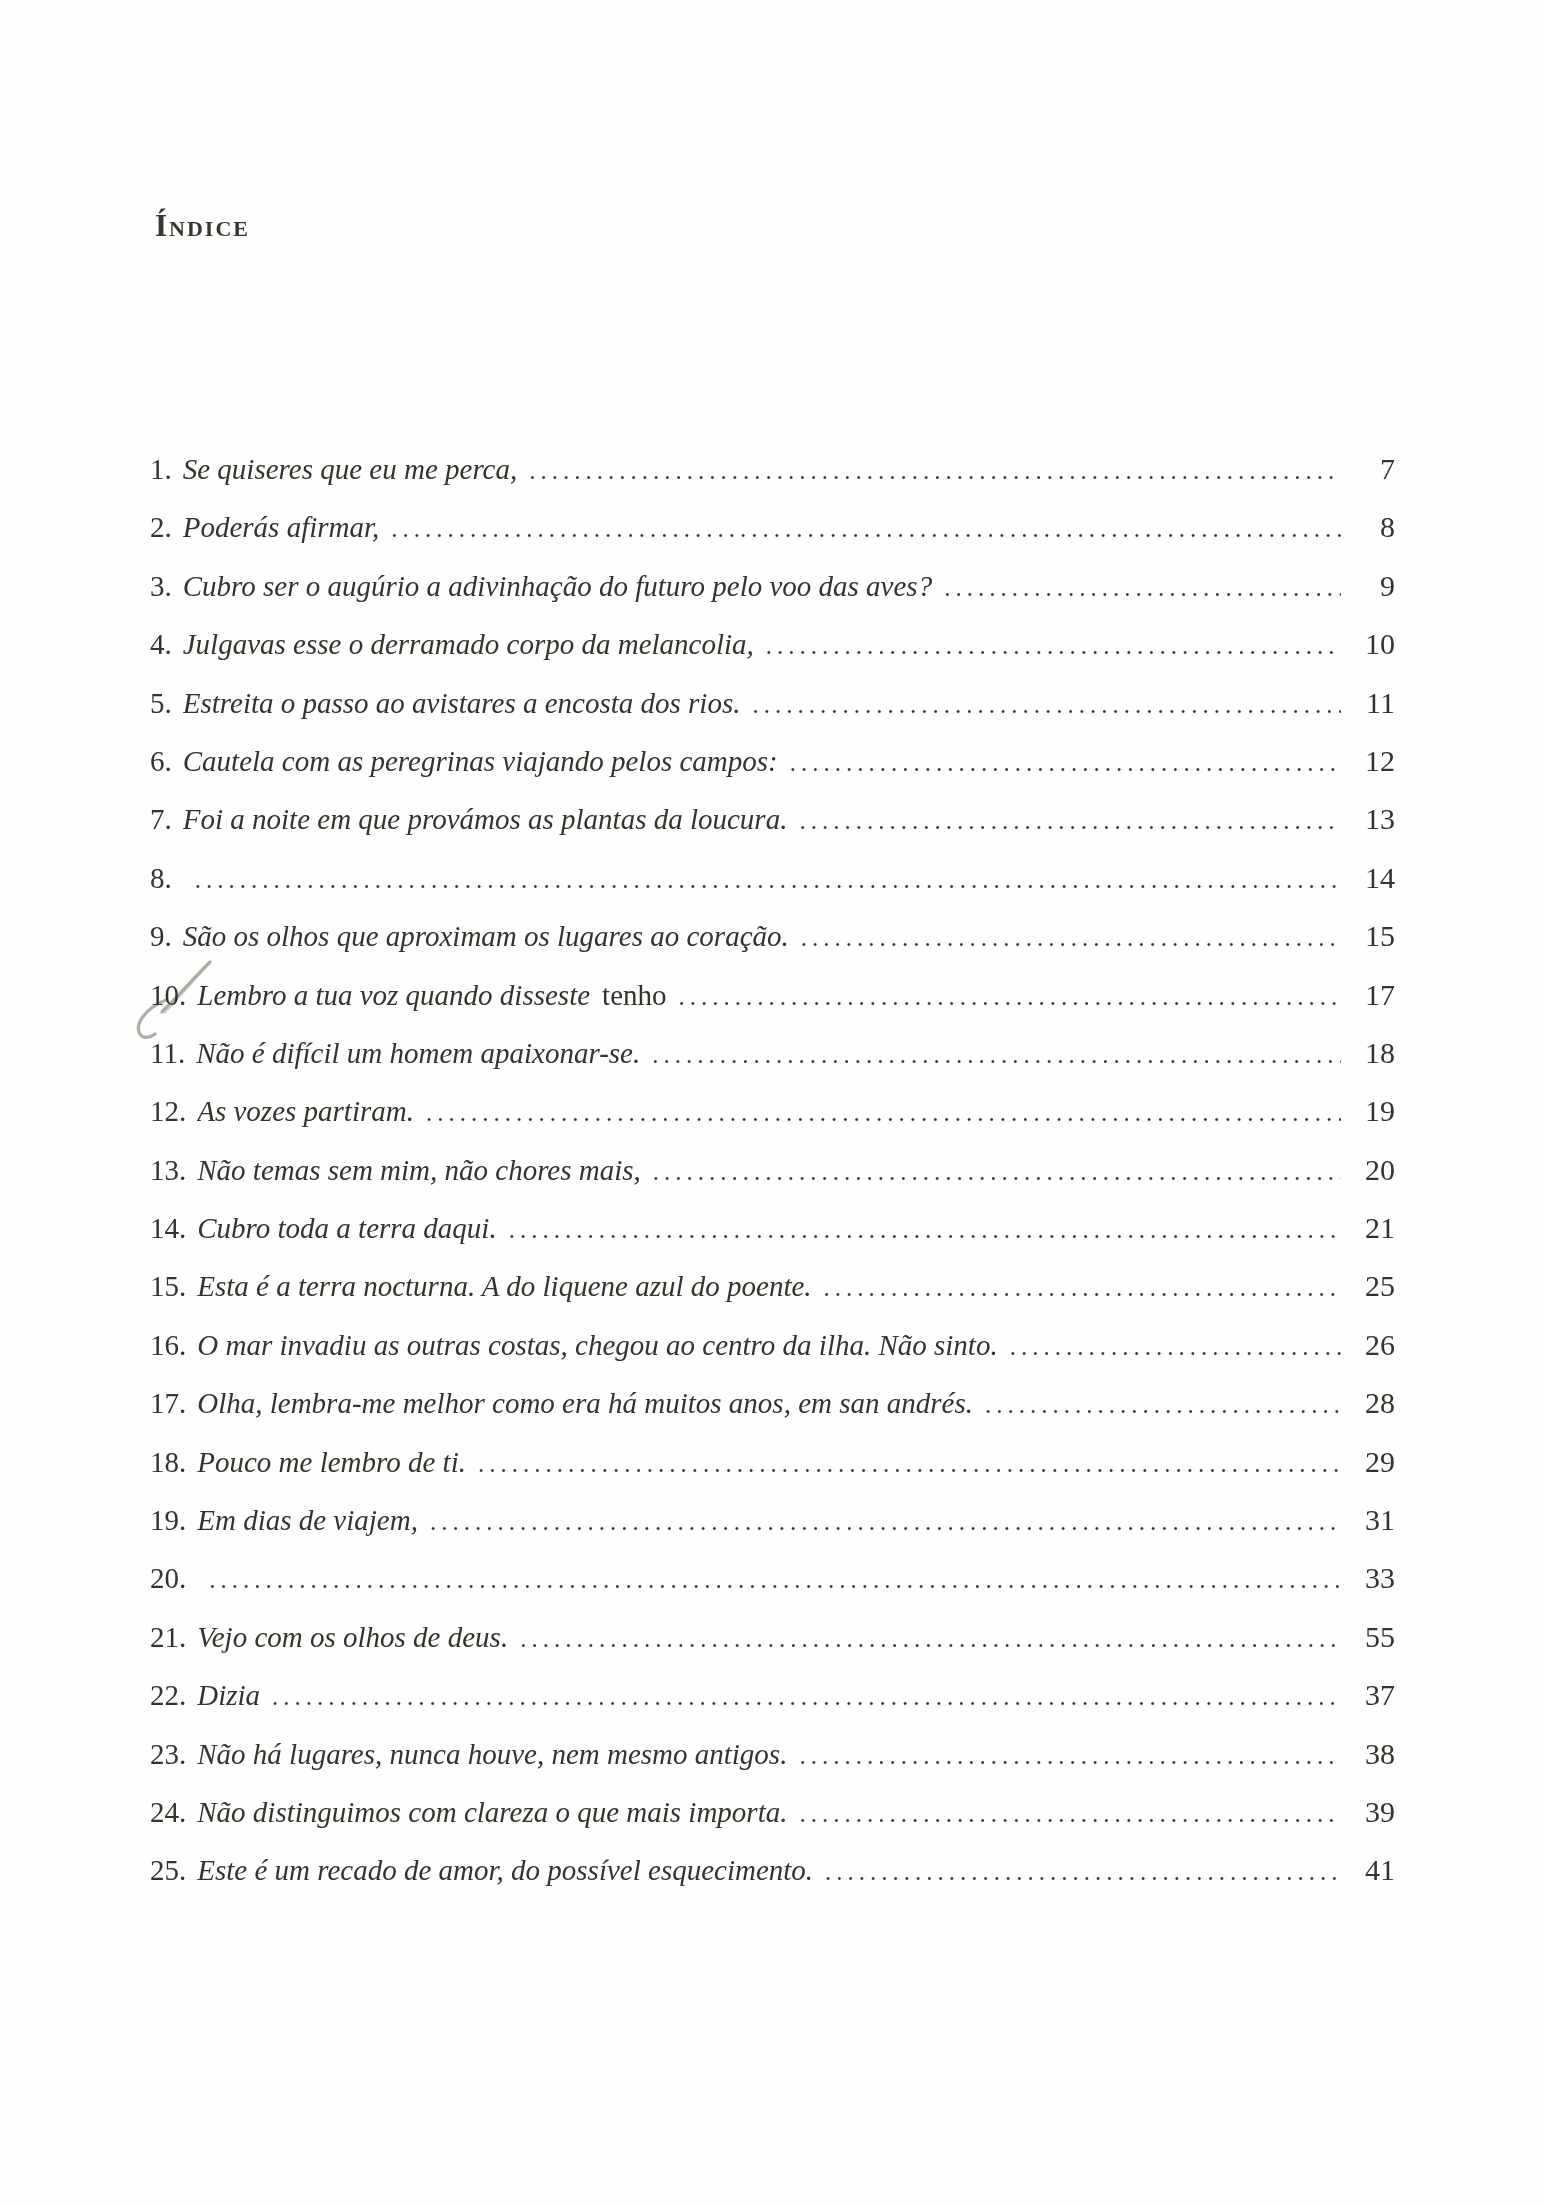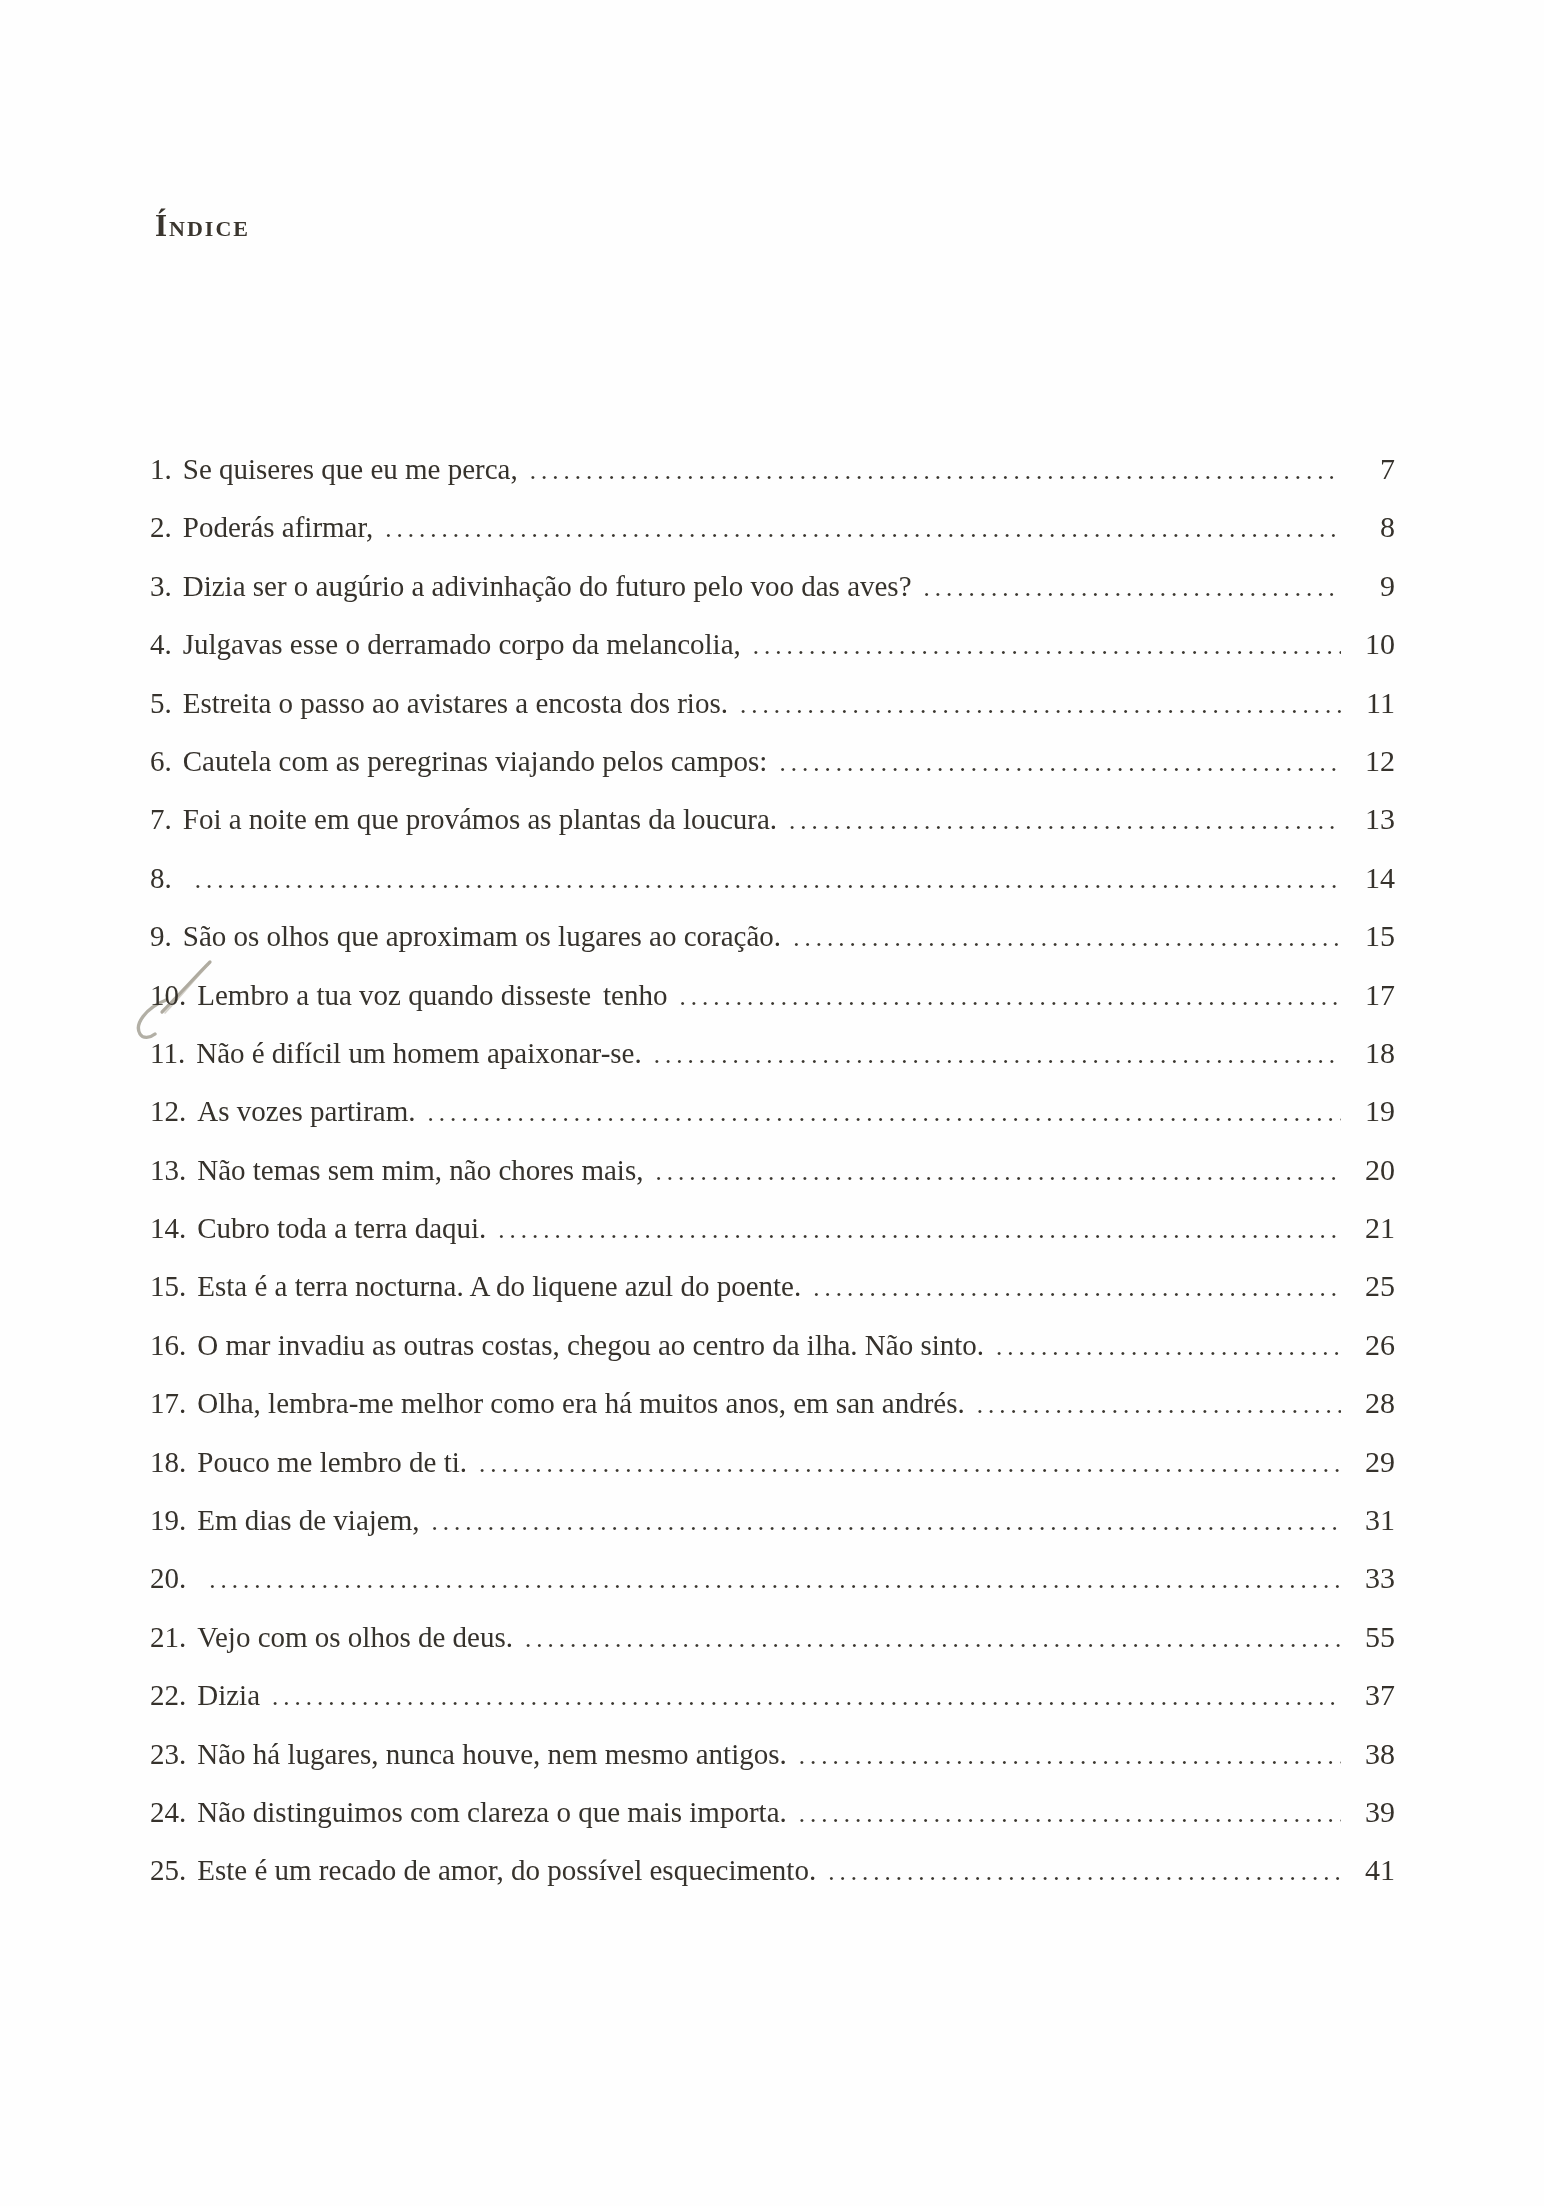--- a/index.html
+++ b/index.html
@@ -42,20 +42,21 @@
     height: 58.4px;
     font-size: 29px;
     white-space: nowrap;
   }
   .toc-num {
     font-style: normal;
     margin-right: 11px;
     flex: 0 0 auto;
   }
   .toc-title {
+    font-style: italic;
     flex: 0 1 auto;
     overflow: hidden;
   }
   .toc-roman {
     font-style: normal;
     margin-left: 12px;
     flex: 0 0 auto;
   }
   .dot-leader {
     flex: 1 1 0;
@@ -108,21 +109,21 @@
     </li>
       <li class="toc-row">
       <span class="toc-num">2.</span>
       <span class="toc-title">Poderás afirmar,</span>
 
       <span class="dot-leader" aria-hidden="true">................................................................................................................................................................................................................................................................................................................................................................................................................</span>
       <span class="toc-page">8</span>
     </li>
       <li class="toc-row">
       <span class="toc-num">3.</span>
-      <span class="toc-title">Dizia ser o augúrio a adivinhação do futuro pelo voo das aves?</span>
+      <span class="toc-title">Cubro ser o augúrio a adivinhação do futuro pelo voo das aves?</span>
 
       <span class="dot-leader" aria-hidden="true">................................................................................................................................................................................................................................................................................................................................................................................................................</span>
       <span class="toc-page">9</span>
     </li>
       <li class="toc-row">
       <span class="toc-num">4.</span>
       <span class="toc-title">Julgavas esse o derramado corpo da melancolia,</span>
 
       <span class="dot-leader" aria-hidden="true">................................................................................................................................................................................................................................................................................................................................................................................................................</span>
       <span class="toc-page">10</span>

